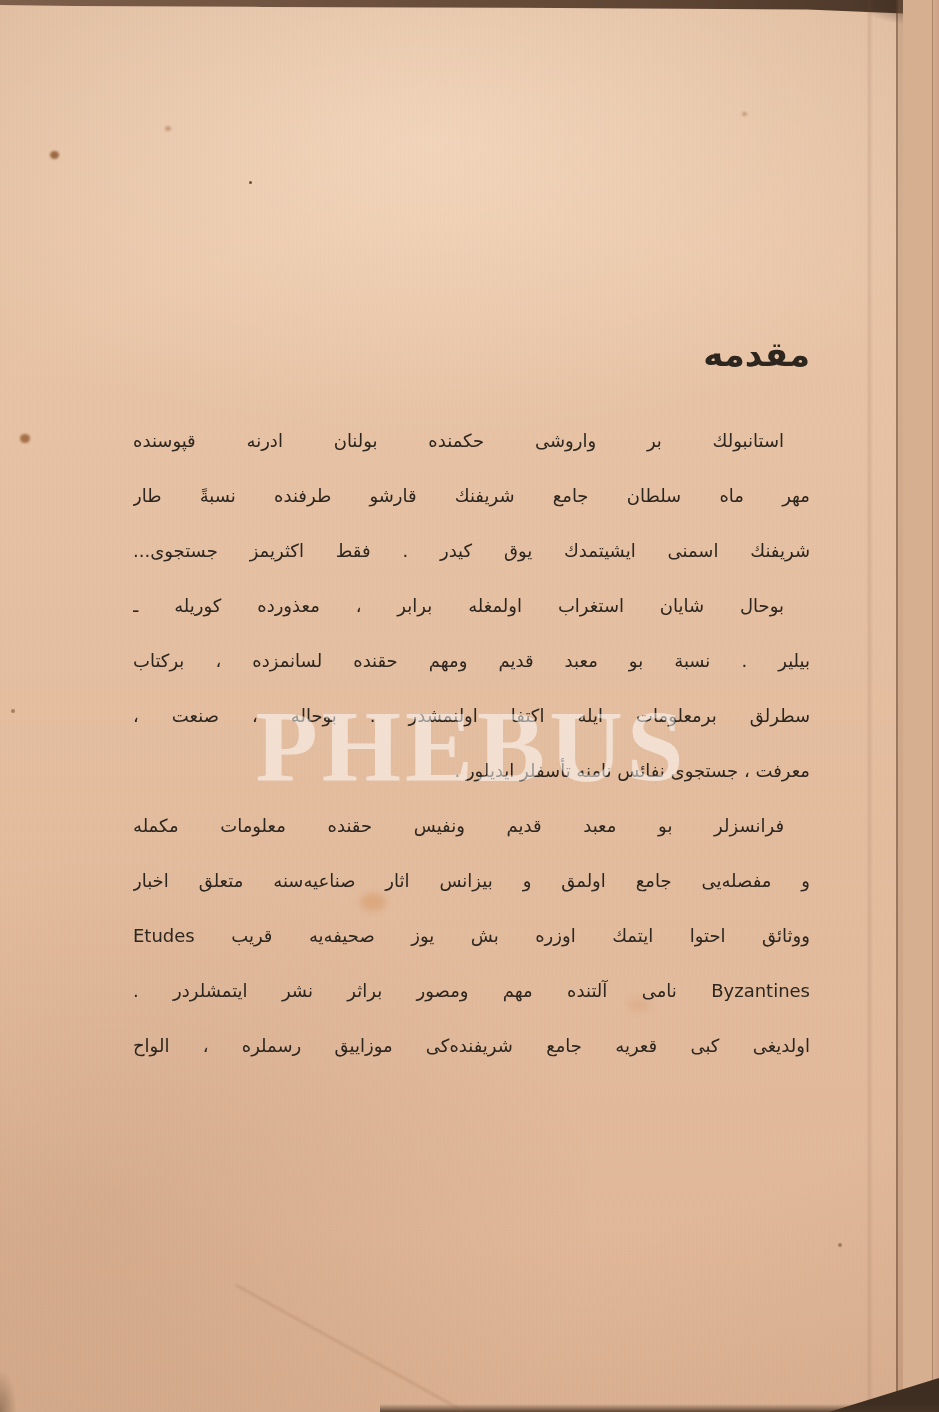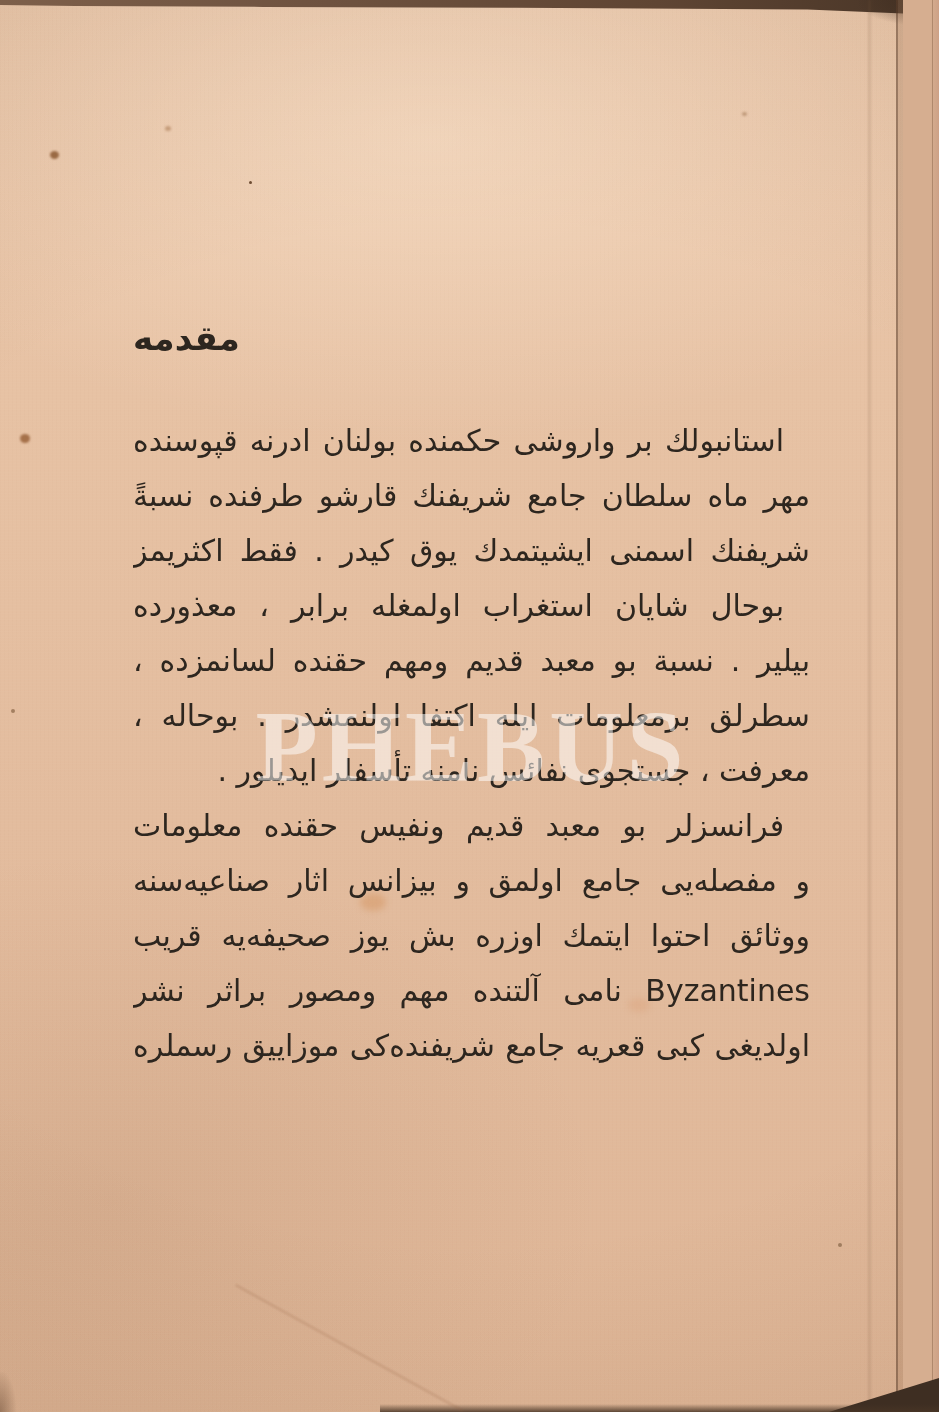--- a/index.html
+++ b/index.html
@@ -73,32 +73,32 @@
   .s2{left:165px;top:126px;width:6px;height:5px;background:rgba(170,120,80,.55);filter:blur(1px)}
   .s3{left:20px;top:434px;width:10px;height:9px;background:#a5714a;filter:blur(1px)}
   .s4{left:249px;top:181px;width:3px;height:3px;background:#6d4c32}
   .s5{left:11px;top:709px;width:4px;height:4px;background:rgba(120,85,55,.6)}
   .s6{left:360px;top:893px;width:26px;height:18px;background:rgba(205,125,60,.30);filter:blur(3px)}
   .s7{left:628px;top:998px;width:22px;height:14px;background:rgba(215,140,95,.22);filter:blur(3px)}
   .s8{left:742px;top:112px;width:5px;height:4px;background:rgba(150,105,70,.5);filter:blur(1px)}
   .s9{left:838px;top:1243px;width:4px;height:4px;background:rgba(110,78,50,.55)}
   
   .title{
-    position:absolute;left:133px;width:677px;top:308px;height:60px;
-    direction:rtl;text-align:left;
+    position:absolute;left:133px;width:677px;top:324px;height:60px;
+    direction:rtl;text-align:right;
     font-size:34px;font-weight:bold;line-height:60px;
     color:#2d261f;
   }
   .textblock{
     position:absolute;left:133px;width:677px;top:413px;
     direction:rtl;
     color:#2d261f;
   }
   .line{
-    height:55px;line-height:55px;font-size:30px;
+    height:55px;line-height:55px;font-size:18px;
     text-align:justify;text-align-last:justify;
     overflow:hidden;
   }
   .line.indent{padding-right:26px}
   .line.pend{text-align:right;text-align-last:right}
   
   .watermark{
     position:absolute;left:133px;width:677px;top:688px;
     text-align:center;
     font-family:"Liberation Serif","DejaVu Serif",serif;
@@ -131,21 +131,21 @@
   <span class="spot s6"></span>
   <span class="spot s7"></span>
   <span class="spot s8"></span>
   <span class="spot s9"></span>
 
   <div class="title">مقدمه</div>
 
   <div class="textblock">
     <div class="line indent">استانبولك بر واروشى حكمنده بولنان ادرنه قپوسنده</div>
     <div class="line">مهر ماه سلطان جامع شريفنك قارشو طرفنده نسبةً طار</div>
-    <div class="line">شريفنك اسمنى ايشيتمدك يوق كيدر . فقط اكثريمز بيلمز...</div>
+    <div class="line">شريفنك اسمنى ايشيتمدك يوق كيدر . فقط اكثريمز جستجوى...</div>
     <div class="line indent">بوحال شايان استغراب اولمغله برابر ، معذورده كوريله ـ</div>
     <div class="line">بيلير . نسبة بو معبد قديم ومهم حقنده لسانمزده ، بركتاب</div>
     <div class="line">سطرلق برمعلومات ايله اكتفا اولنمشدر . بوحاله ، صنعت ،</div>
     <div class="line pend">معرفت ، جستجوى نفائس نامنه تأسفلر ايديلور .</div>
     <div class="line indent">فرانسزلر بو معبد قديم ونفيس حقنده معلومات مكمله</div>
     <div class="line">و مفصله‌يى جامع اولمق و بيزانس اثار صناعيه‌سنه متعلق اخبار</div>
     <div class="line">ووثائق احتوا ايتمك اوزره بش يوز صحيفه‌يه قريب Etudes</div>
     <div class="line">Byzantines نامى آلتنده مهم ومصور براثر نشر ايتمشلردر .</div>
     <div class="line">اولديغى كبى قعريه جامع شريفنده‌كى موزاييق رسملره ، الواح</div>
   </div>

